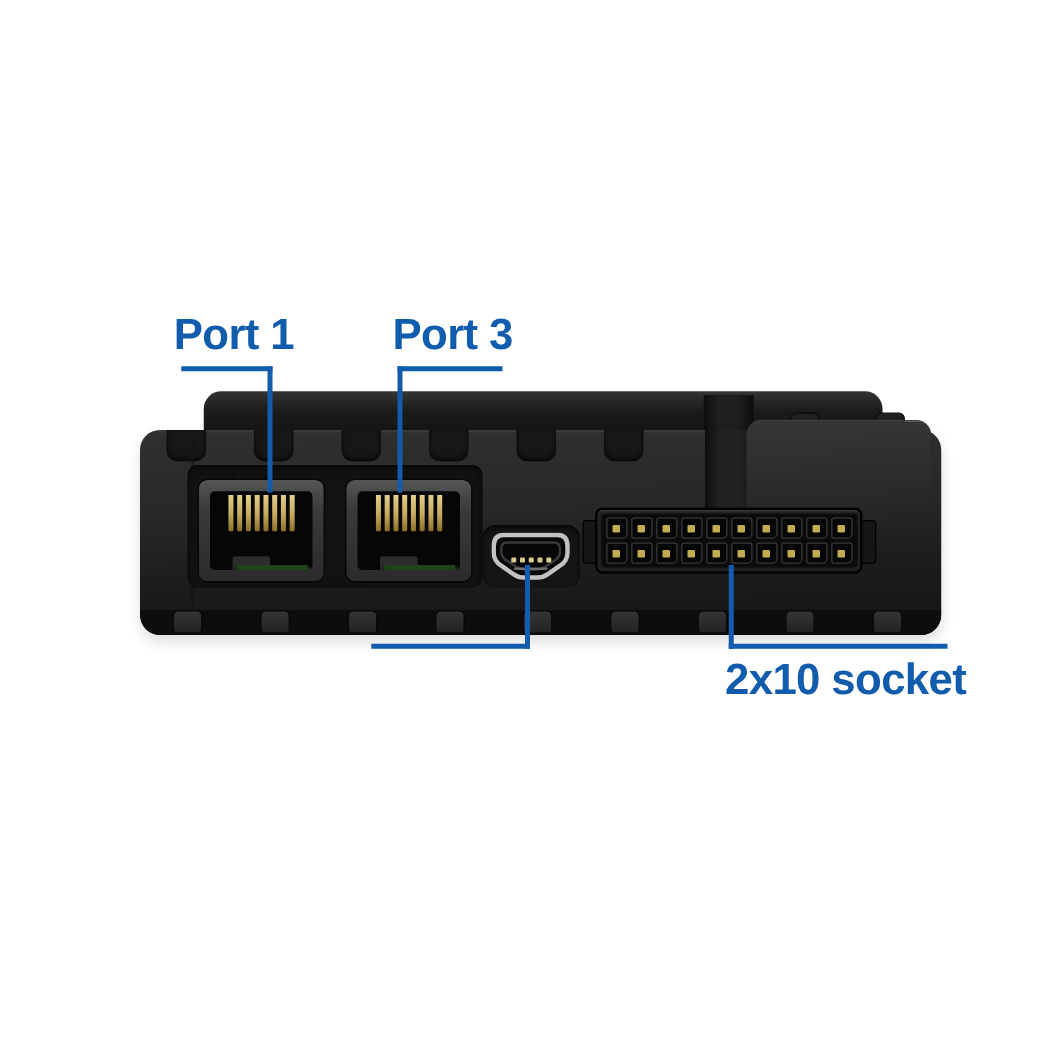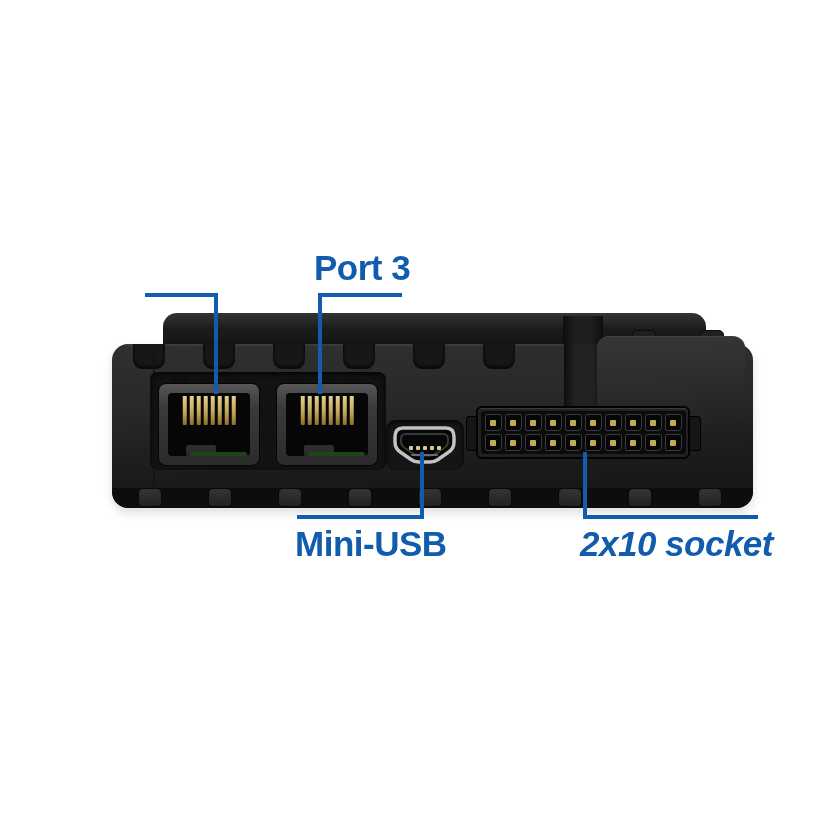--- a/index.html
+++ b/index.html
@@ -83,21 +83,21 @@
 
   
   .callout{background:var(--accent,#115CAC);}
   .label{
     color:var(--accent,#115CAC);font-size:35px;font-weight:600;letter-spacing:-0.5px;line-height:1.1;
     white-space:nowrap;
   }
   .lbl-port1{left:139px;top:249px;}
   .lbl-port2{left:314px;top:249px;}
   .lbl-usb{left:295px;top:525px;}
-  .lbl-sock{left:580px;top:525px;font-style:italic;}
+  .lbl-sock{left:580px;top:525px;}
 </style>
 </head>
 <body>
 
 <div class="canvas">
 
   <div class="abs lid"></div>
   <div class="abs lid-column"></div>
 
   <div class="abs face">
@@ -262,17 +262,17 @@
 
   <div class="abs callout" style="left:145px;top:293px;width:73px;height:4px;"></div>
   <div class="abs callout" style="left:214px;top:293px;width:4px;height:101px;"></div>
   <div class="abs callout" style="left:318px;top:293px;width:84px;height:4px;"></div>
   <div class="abs callout" style="left:318px;top:293px;width:4px;height:101px;"></div>
   <div class="abs callout" style="left:420px;top:452px;width:4px;height:67px;"></div>
   <div class="abs callout" style="left:297px;top:515px;width:127px;height:4px;"></div>
   <div class="abs callout" style="left:583px;top:452px;width:4px;height:67px;"></div>
   <div class="abs callout" style="left:583px;top:515px;width:175px;height:4px;"></div>
 
+  <div class="abs label lbl-port1">Port 1</div>
   <div class="abs label lbl-port2">Port 3</div>
-  <div class="abs label lbl-usb">Mini-USB</div>
   <div class="abs label lbl-sock">2x10 socket</div>
 
 </div>
 
 </body></html>

